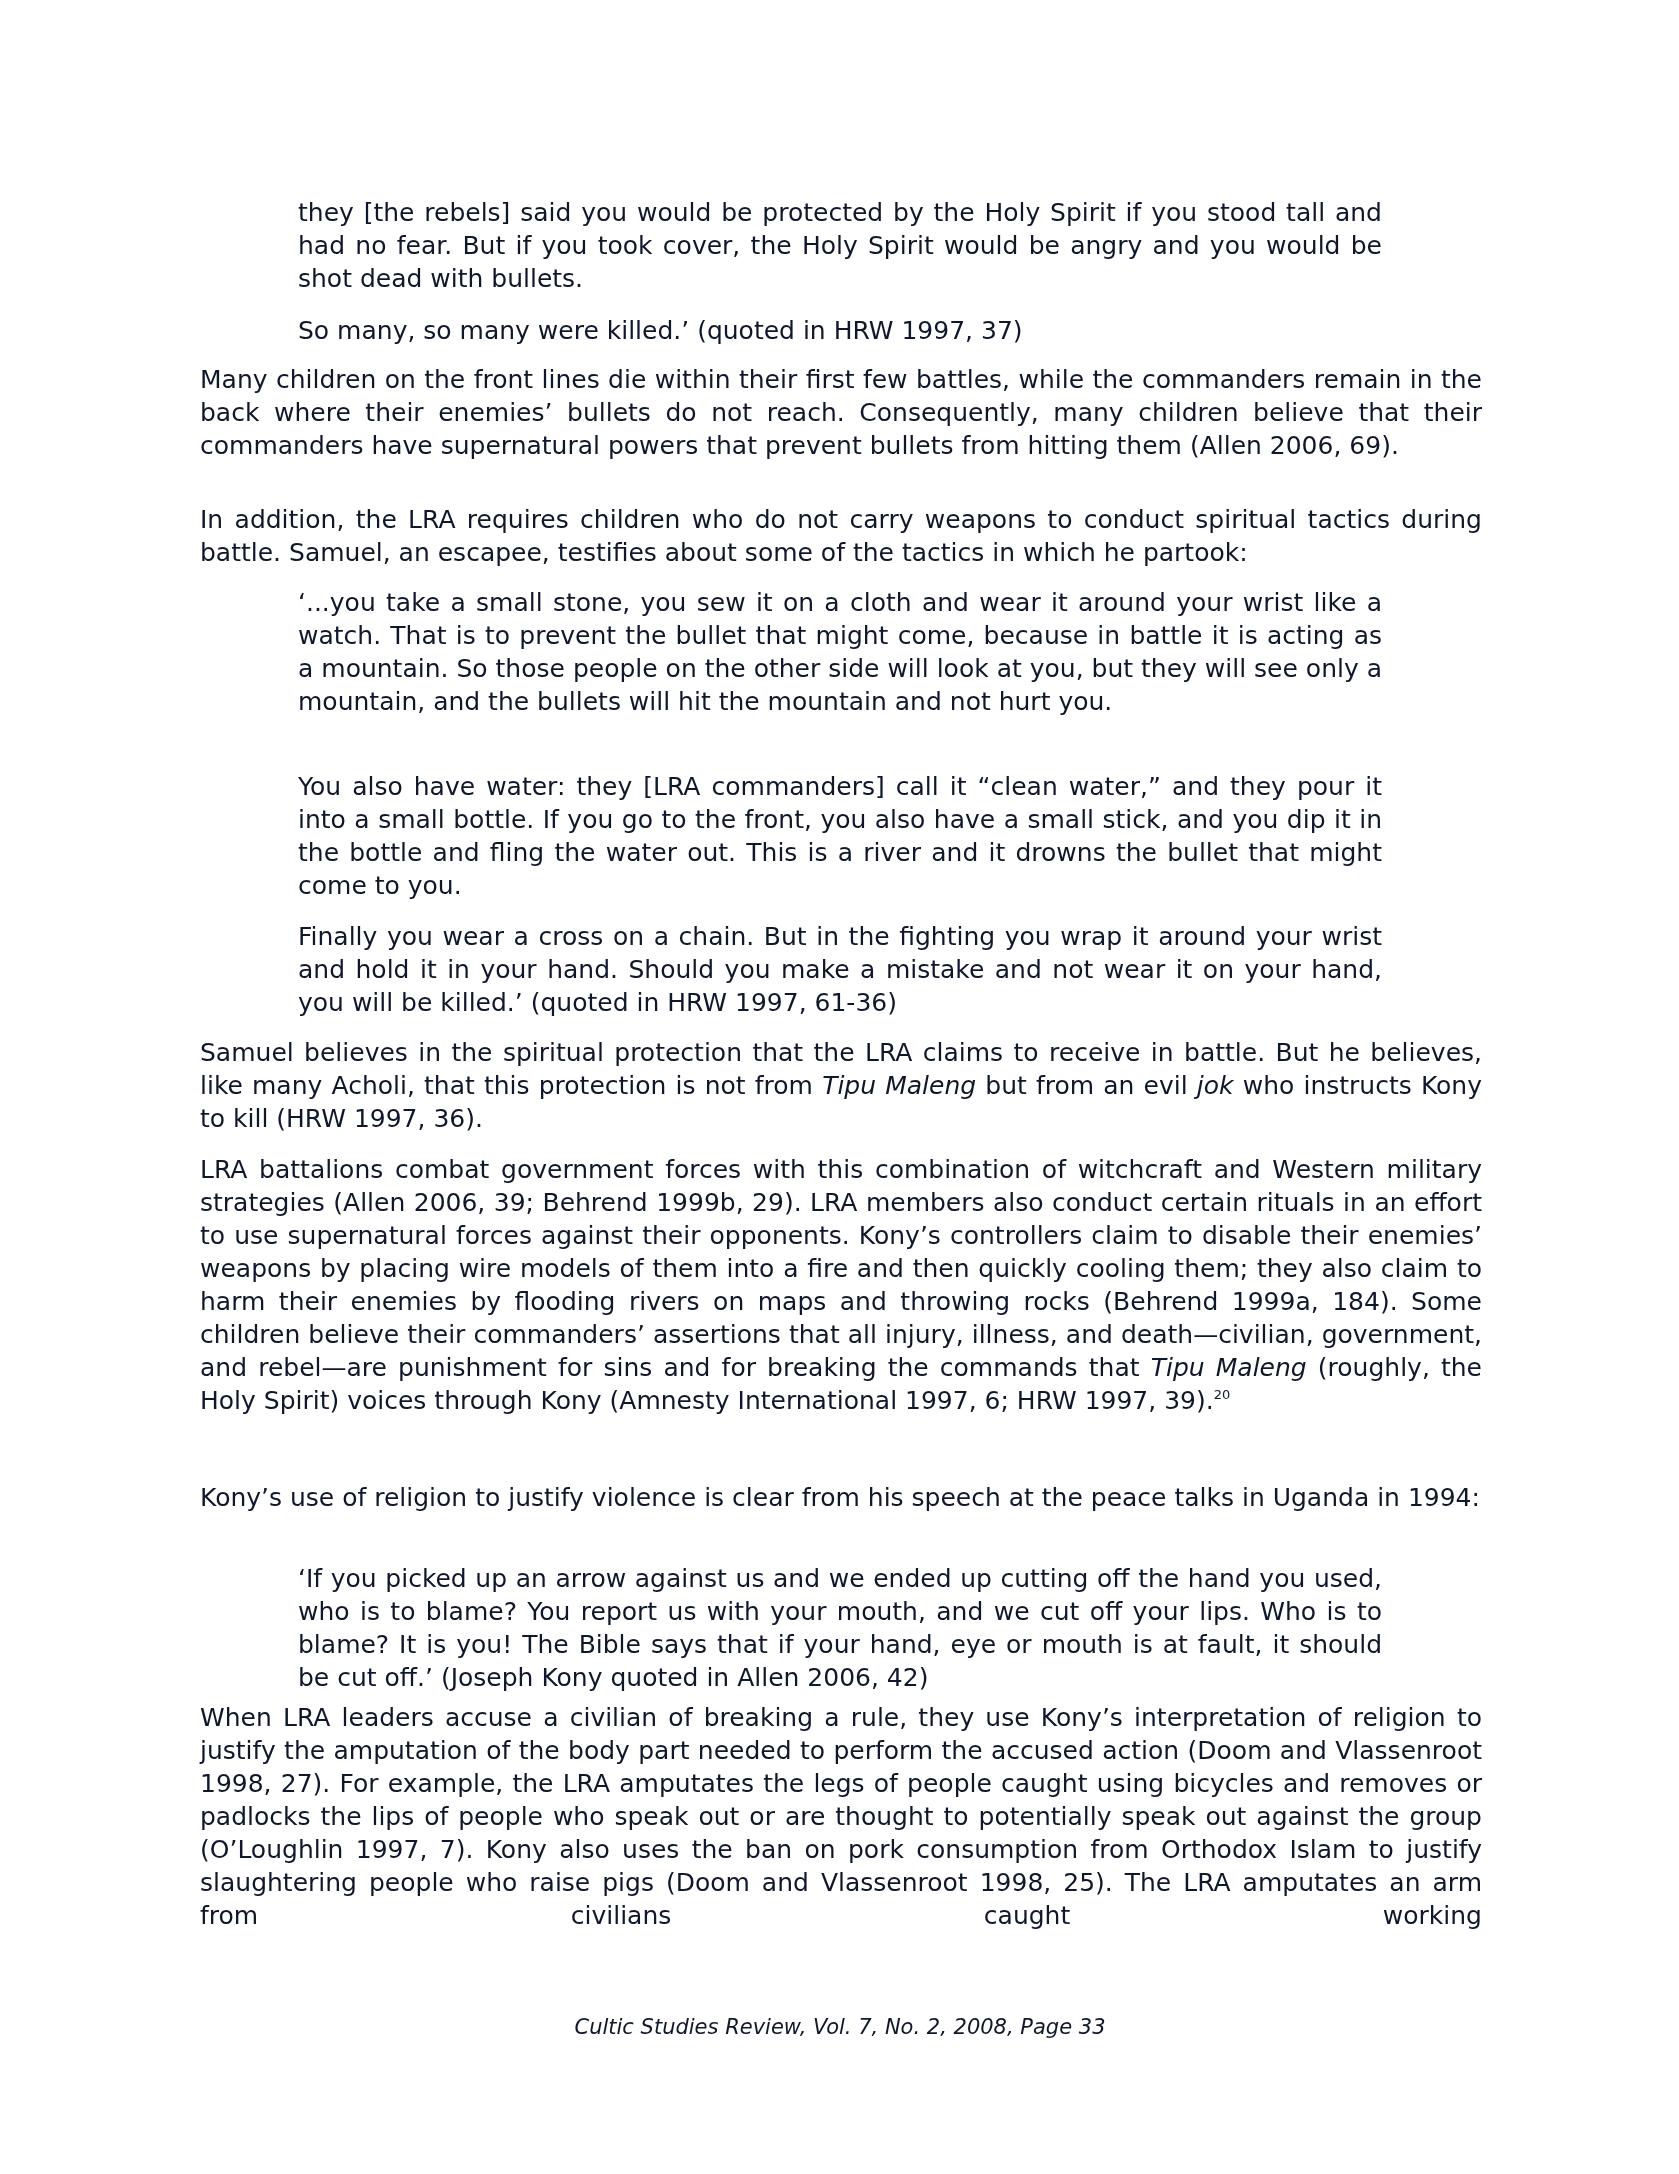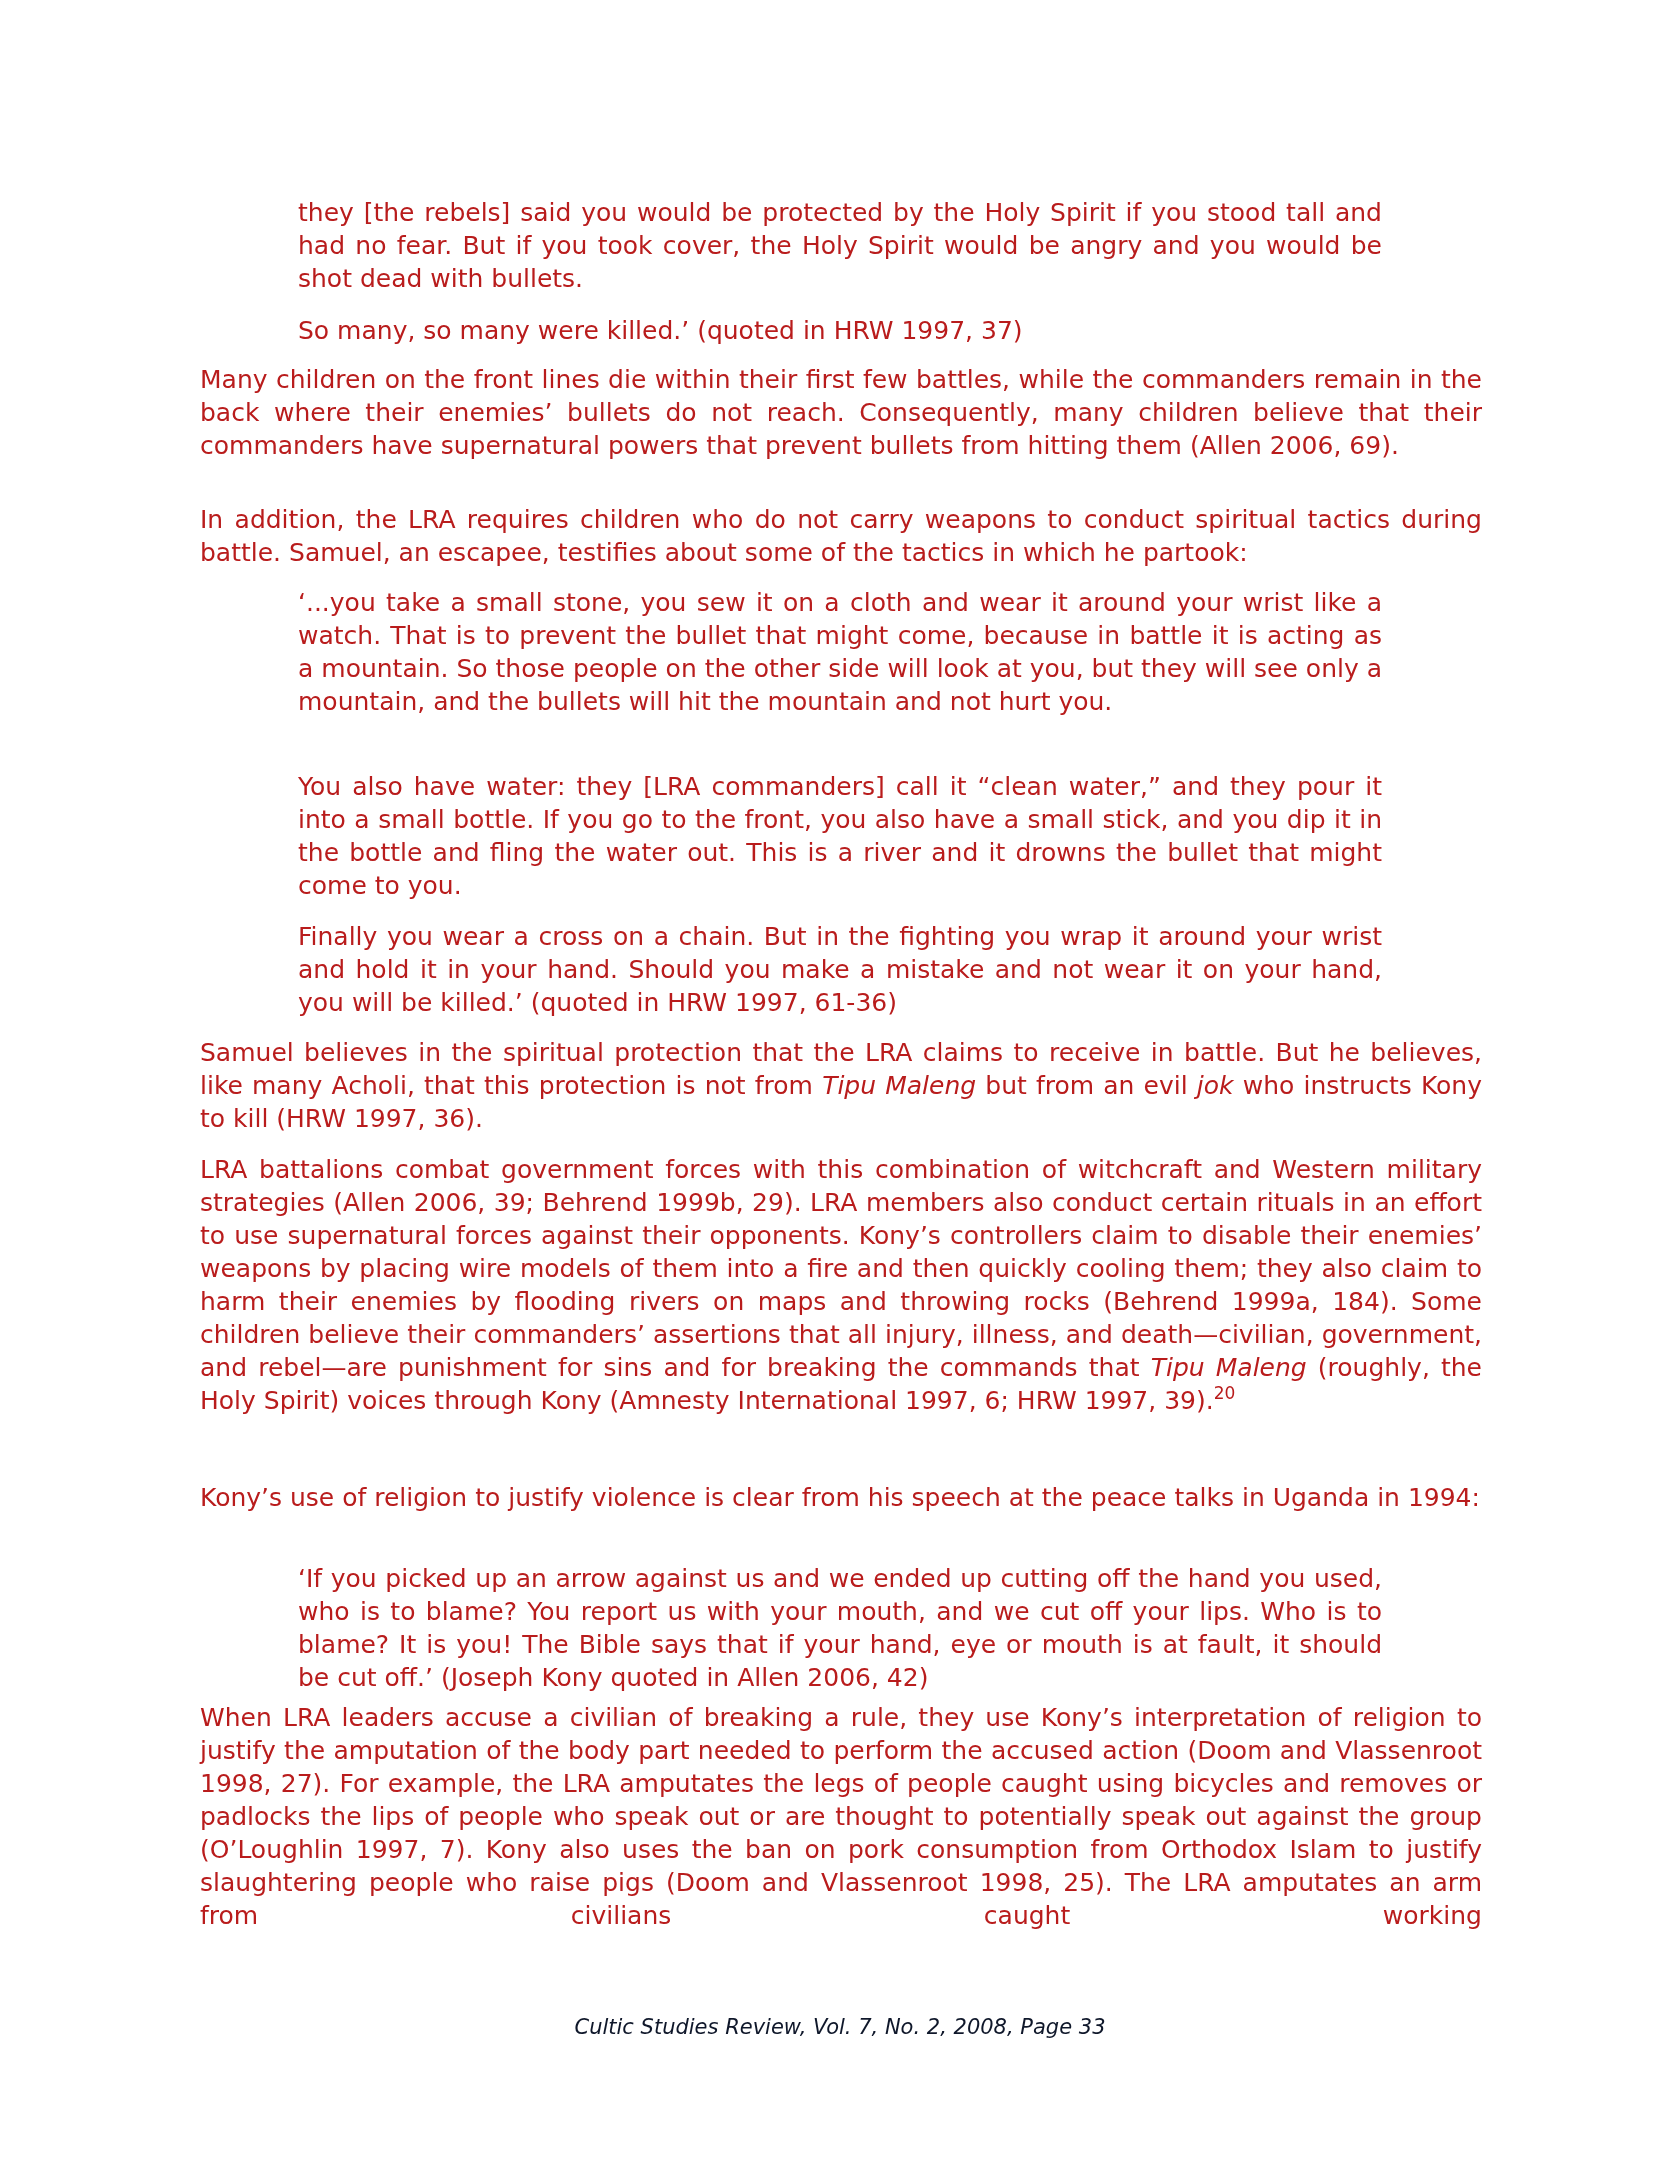--- a/index.html
+++ b/index.html
@@ -5,28 +5,28 @@
   html, body { margin: 0; padding: 0; background: #ffffff; }
   body { width: 1680px; height: 2174px; position: relative; overflow: hidden; }
   .page { position: absolute; left: 0; top: 0; width: 1680px; height: 2174px; background: #ffffff; color: #111111; }
   .p {
     position: absolute;
     margin: 0;
     font-family: "DejaVu Sans", sans-serif;
     font-size: 25px;
     line-height: 33px;
     text-align: justify;
-    color: #b91c1c;
+    color: #0f172a;
   }
   .main { left: 200px; width: 1282px; }
   .bq { left: 298px; width: 1084px; }
   .last { text-align-last: left; }
   .lastjust { text-align-last: justify; }
   em { font-style: italic; }
-  sup { font-size: 17px; line-height: 0; vertical-align: 10.4px; }
+  sup { font-size: 13px; line-height: 0; vertical-align: 10.4px; }
   .footer {
     position: absolute;
     left: 0; width: 1680px;
     top: 2013px;
     text-align: center;
     font-family: "DejaVu Sans", sans-serif;
     font-style: italic;
     font-size: 21px;
     line-height: 28px;
     color: #0f172a;

